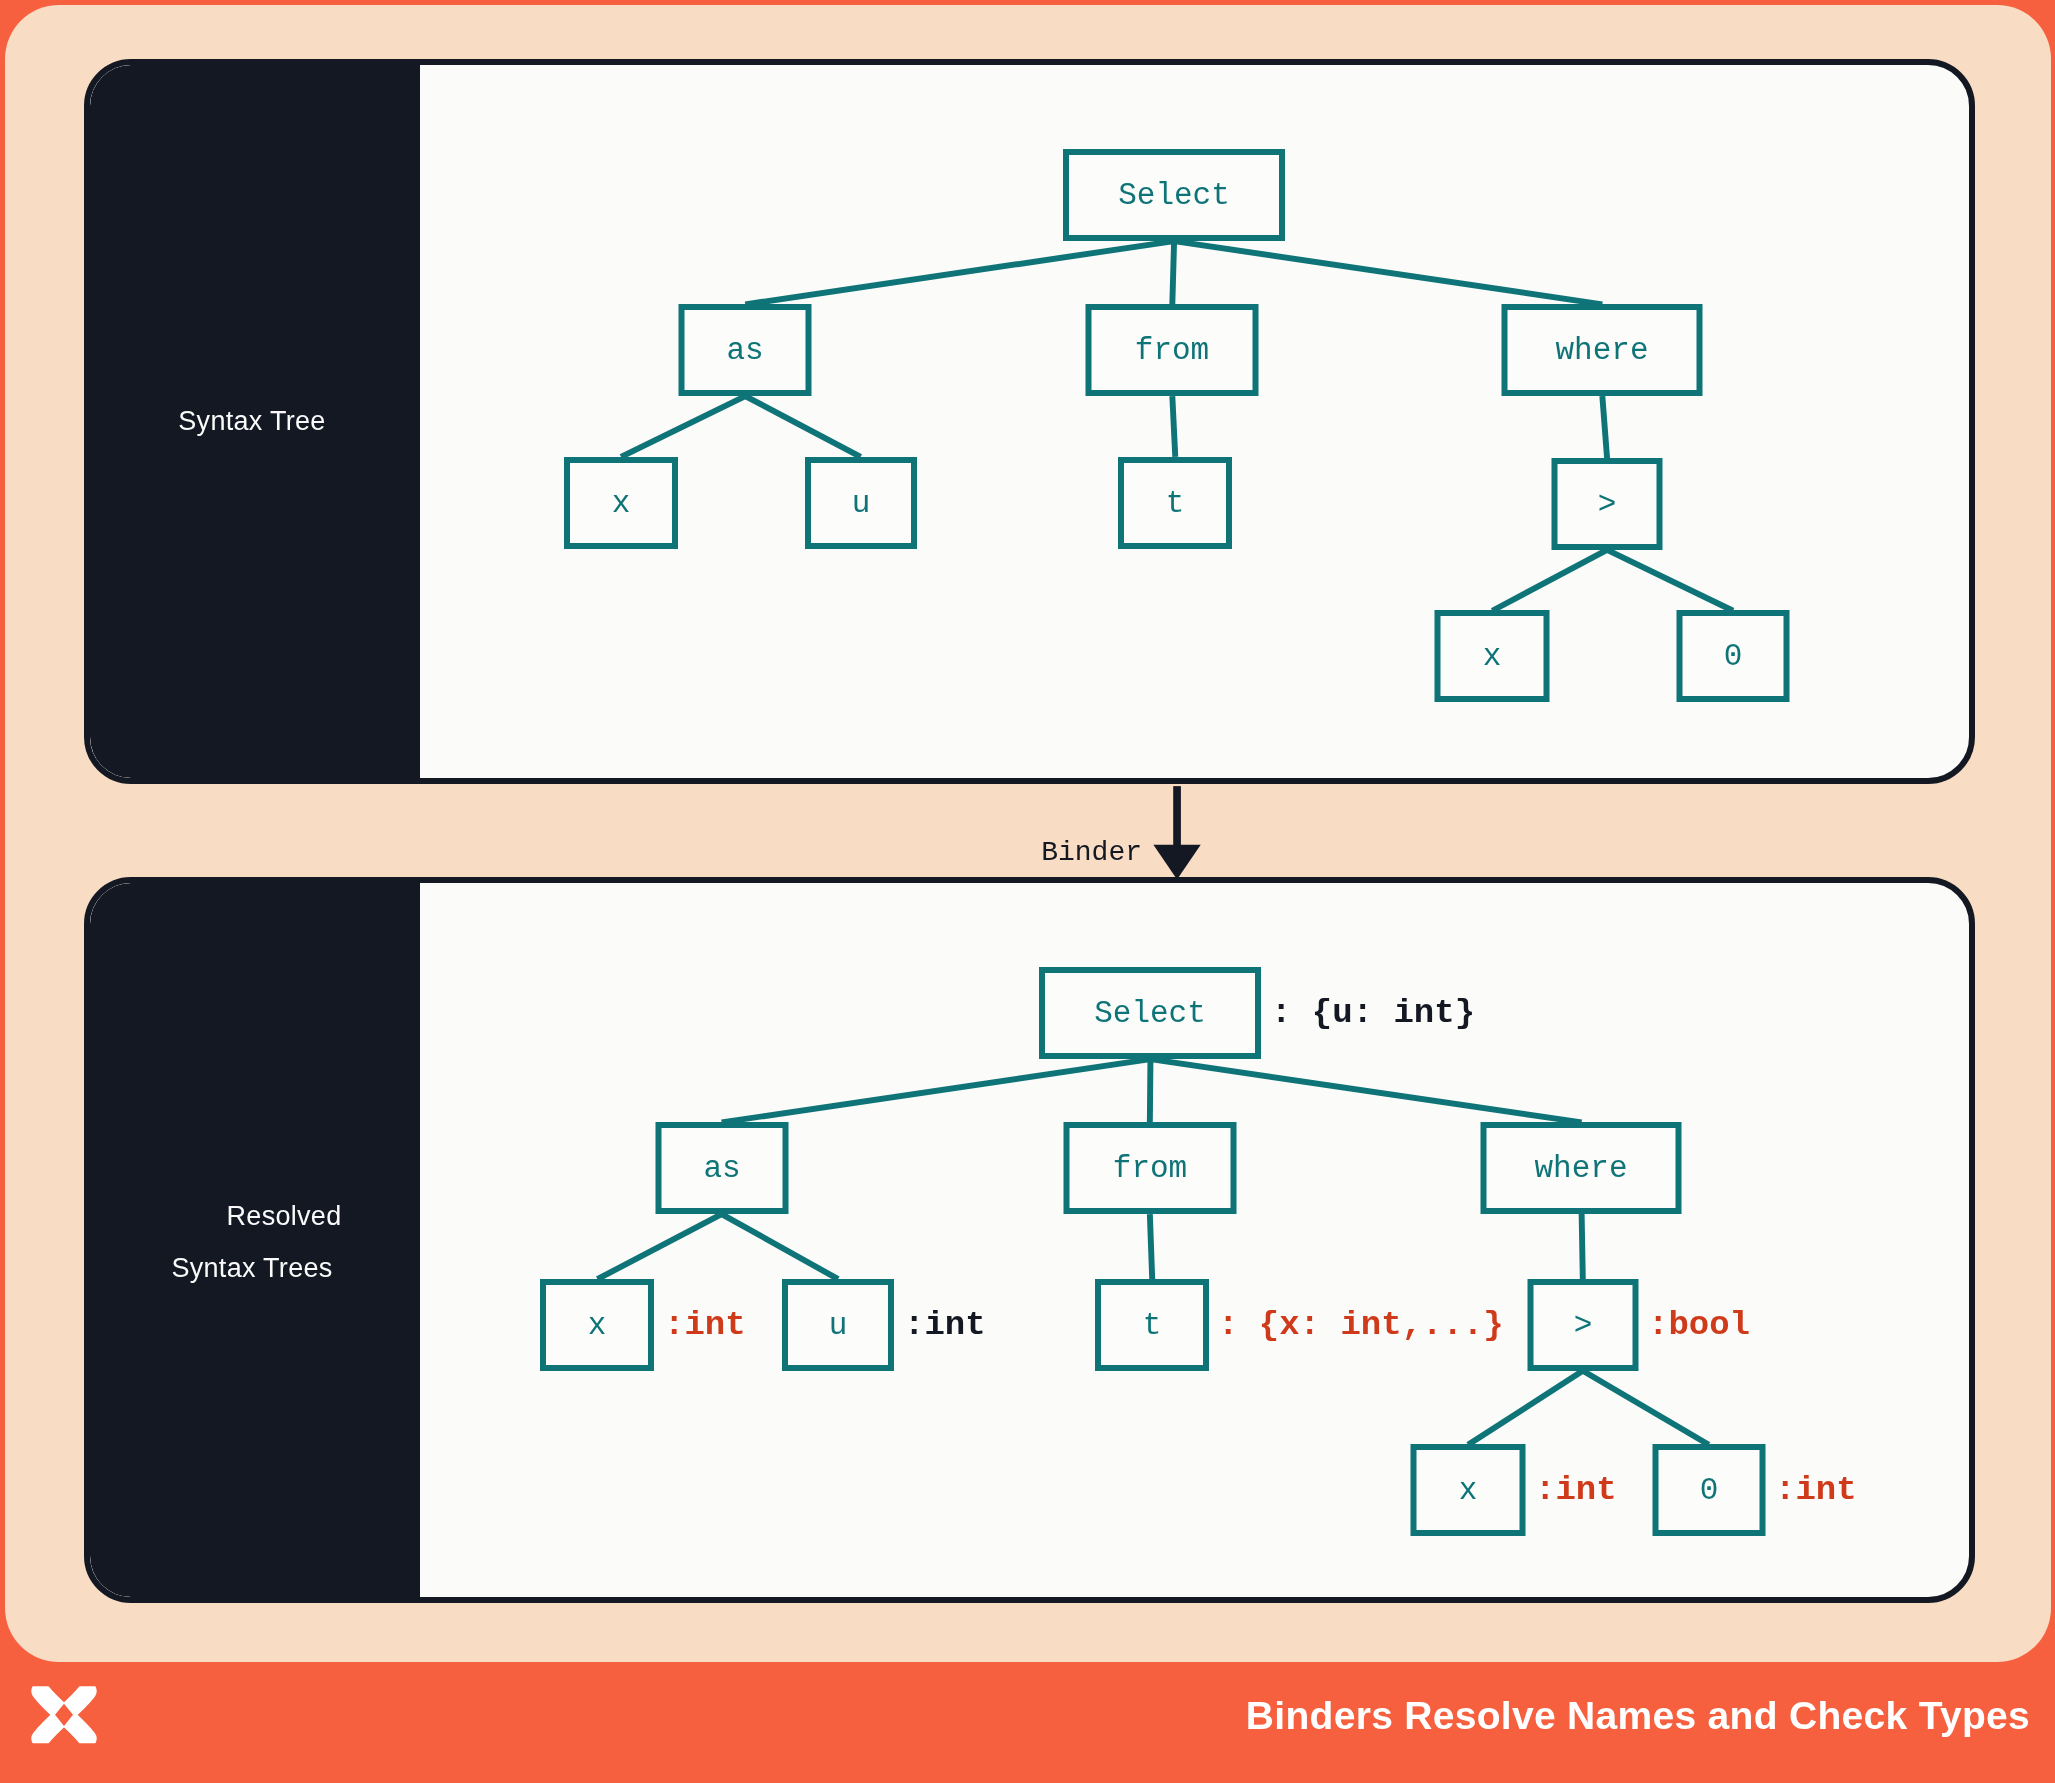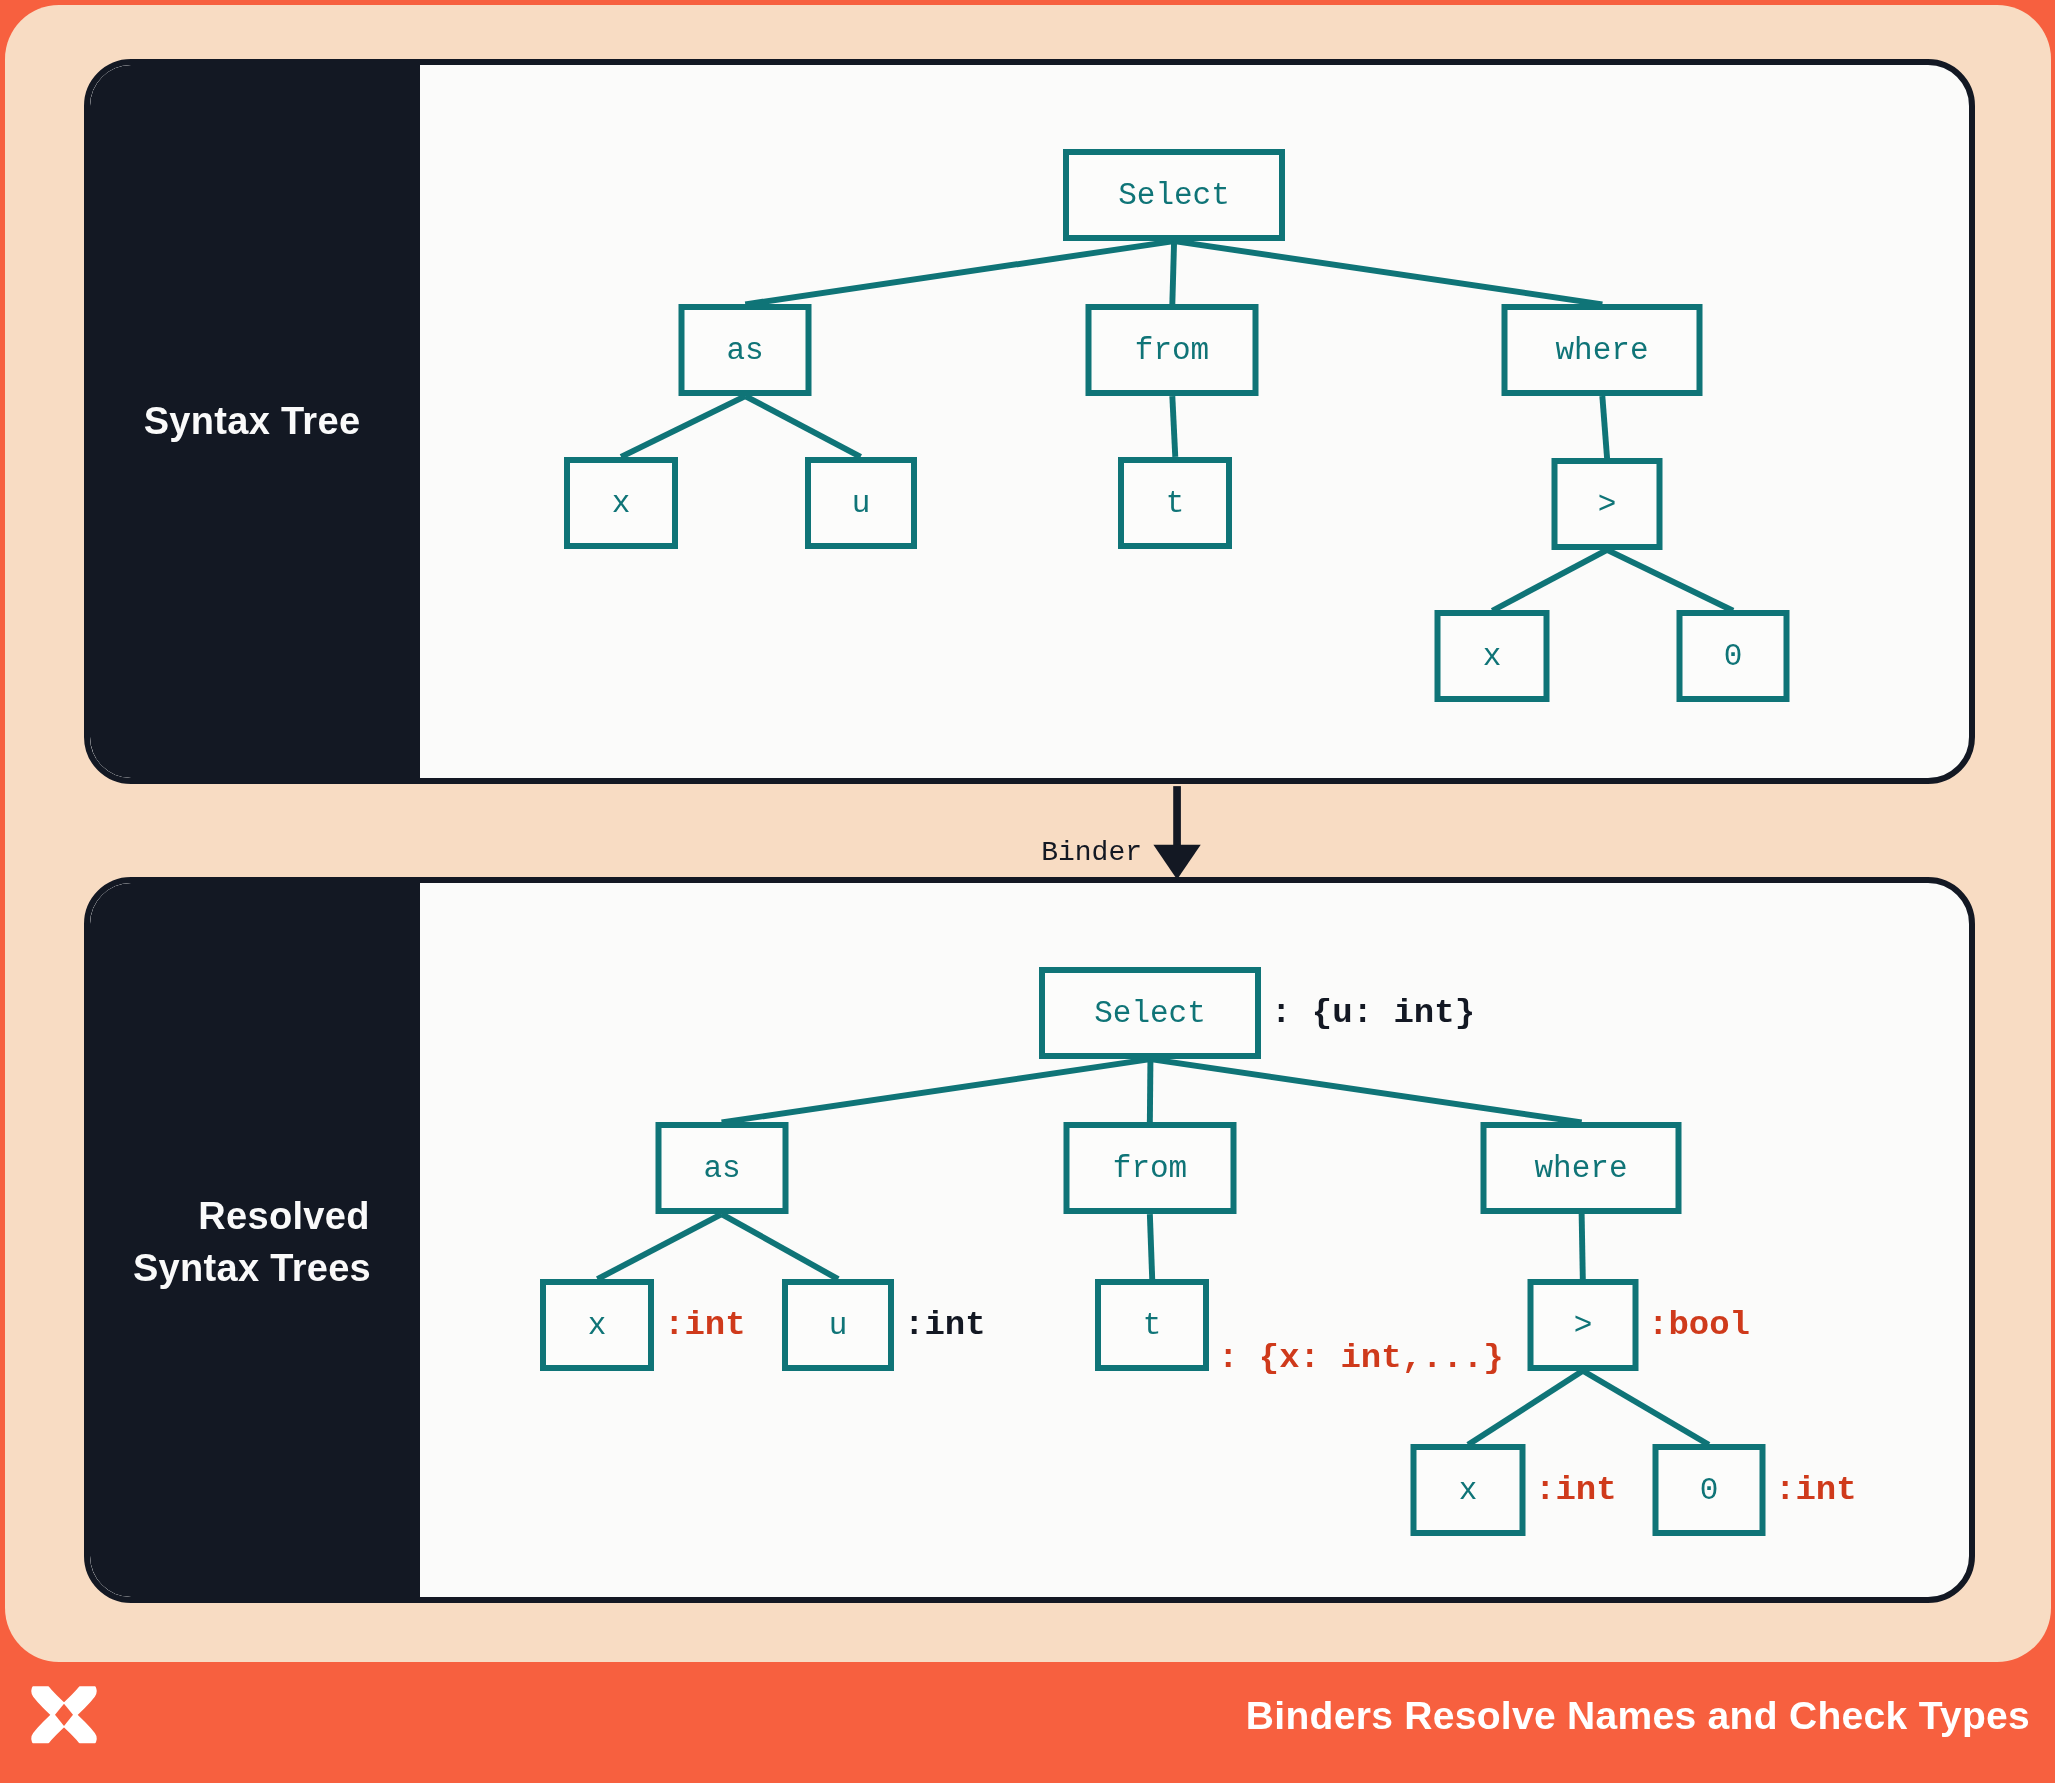--- a/index.html
+++ b/index.html
@@ -18,21 +18,21 @@
     background:#fbfbfa;overflow:hidden;
   }
   .panel-syntax{top:59px;height:725px;}
   .panel-resolved{top:877px;height:726px;}
   .sidebar{
     position:absolute;left:0;top:0;bottom:0;width:330px;
     background:#131823;border-radius:41px 0 0 41px;
   }
   .sidebar-label{
     position:absolute;transform:translate(-50%,-50%);
-    color:#fafafa;font-weight:bold;font-size:38px;letter-spacing:0.3px;
+    color:#fafafa;font-weight:normal;font-size:27px;letter-spacing:0.3px;
     white-space:nowrap;z-index:6;text-align:center;
   }
   svg.overlay{position:absolute;left:0;top:0;z-index:3;}
   .node{
     position:absolute;box-sizing:border-box;height:92px;
     border:6px solid #0f7477;background:#fcfcfb;
     display:flex;align-items:center;justify-content:center;
     font-family:"Liberation Mono",monospace;font-size:31px;color:#0f7477;
     transform:translate(-50%,-50%);z-index:4;white-space:pre;
   }
@@ -119,21 +119,21 @@
     <div class="node" style="left: 1150px; top: 1013px; width: 222px;">Select</div>
     <span class="annotation navy" style="left: 1271px; top: 1013px;">: {u: int}</span>
     <div class="node" style="left: 722px; top: 1168px; width: 133px;">as</div>
     <div class="node" style="left: 1150px; top: 1168px; width: 173px;">from</div>
     <div class="node" style="left: 1581px; top: 1168px; width: 201px;">where</div>
     <div class="node" style="left: 597px; top: 1325px; width: 114px;">x</div>
     <span class="annotation red" style="left: 664px; top: 1325px;">:int</span>
     <div class="node" style="left: 838px; top: 1325px; width: 112px;">u</div>
     <span class="annotation navy" style="left: 904px; top: 1325px;">:int</span>
     <div class="node" style="left: 1152px; top: 1325px; width: 114px;">t</div>
-    <span class="annotation red" style="left: 1218px; top: 1358px;">: {x: int,...}</span>
+    <span class="annotation red" style="left: 1218px; top: 1325px;">: {x: int,...}</span>
     <div class="node" style="left: 1583px; top: 1325px; width: 111px;">&gt;</div>
     <span class="annotation red" style="left: 1648px; top: 1325px;">:bool</span>
     <div class="node" style="left: 1468px; top: 1490px; width: 115px;">x</div>
     <span class="annotation red" style="left: 1535px; top: 1490px;">:int</span>
     <div class="node zero-glyph" style="left: 1709px; top: 1490px; width: 113px;">0</div>
     <span class="annotation red" style="left: 1775px; top: 1490px;">:int</span>
   </div>
 
 <div class="footer">
   <svg class="footer-logo" width="66" height="57" viewBox="0 0 110 95">

